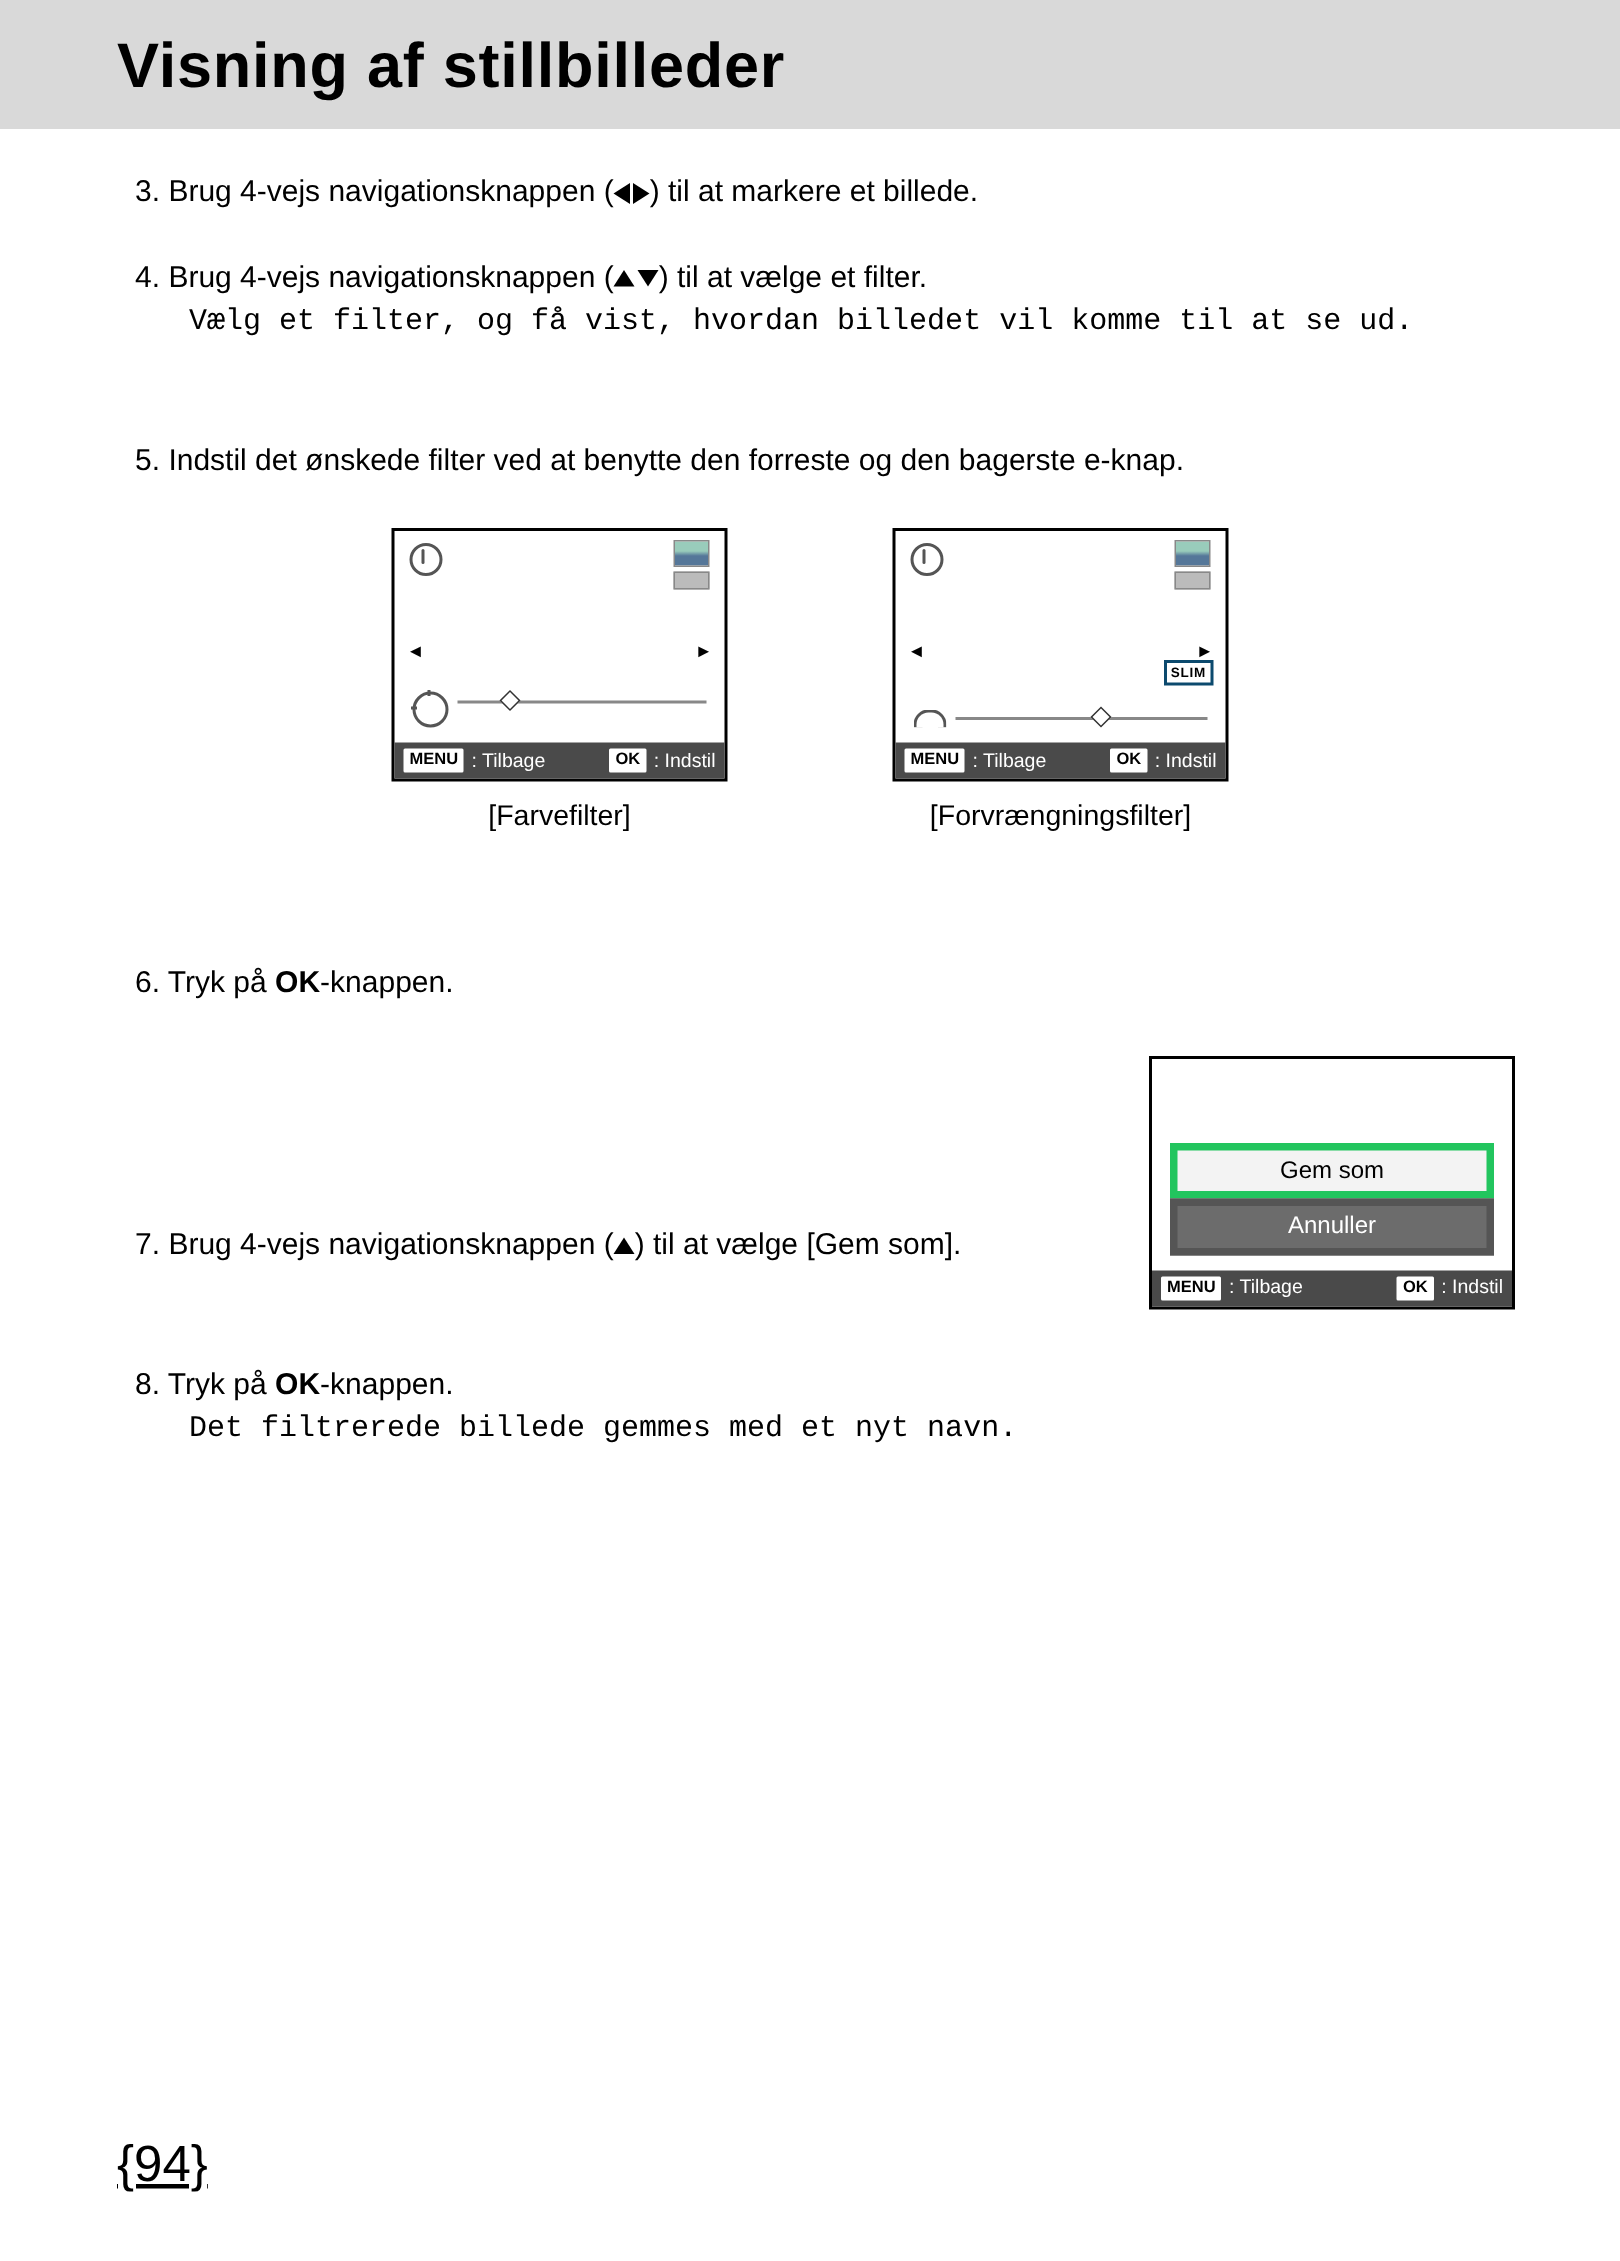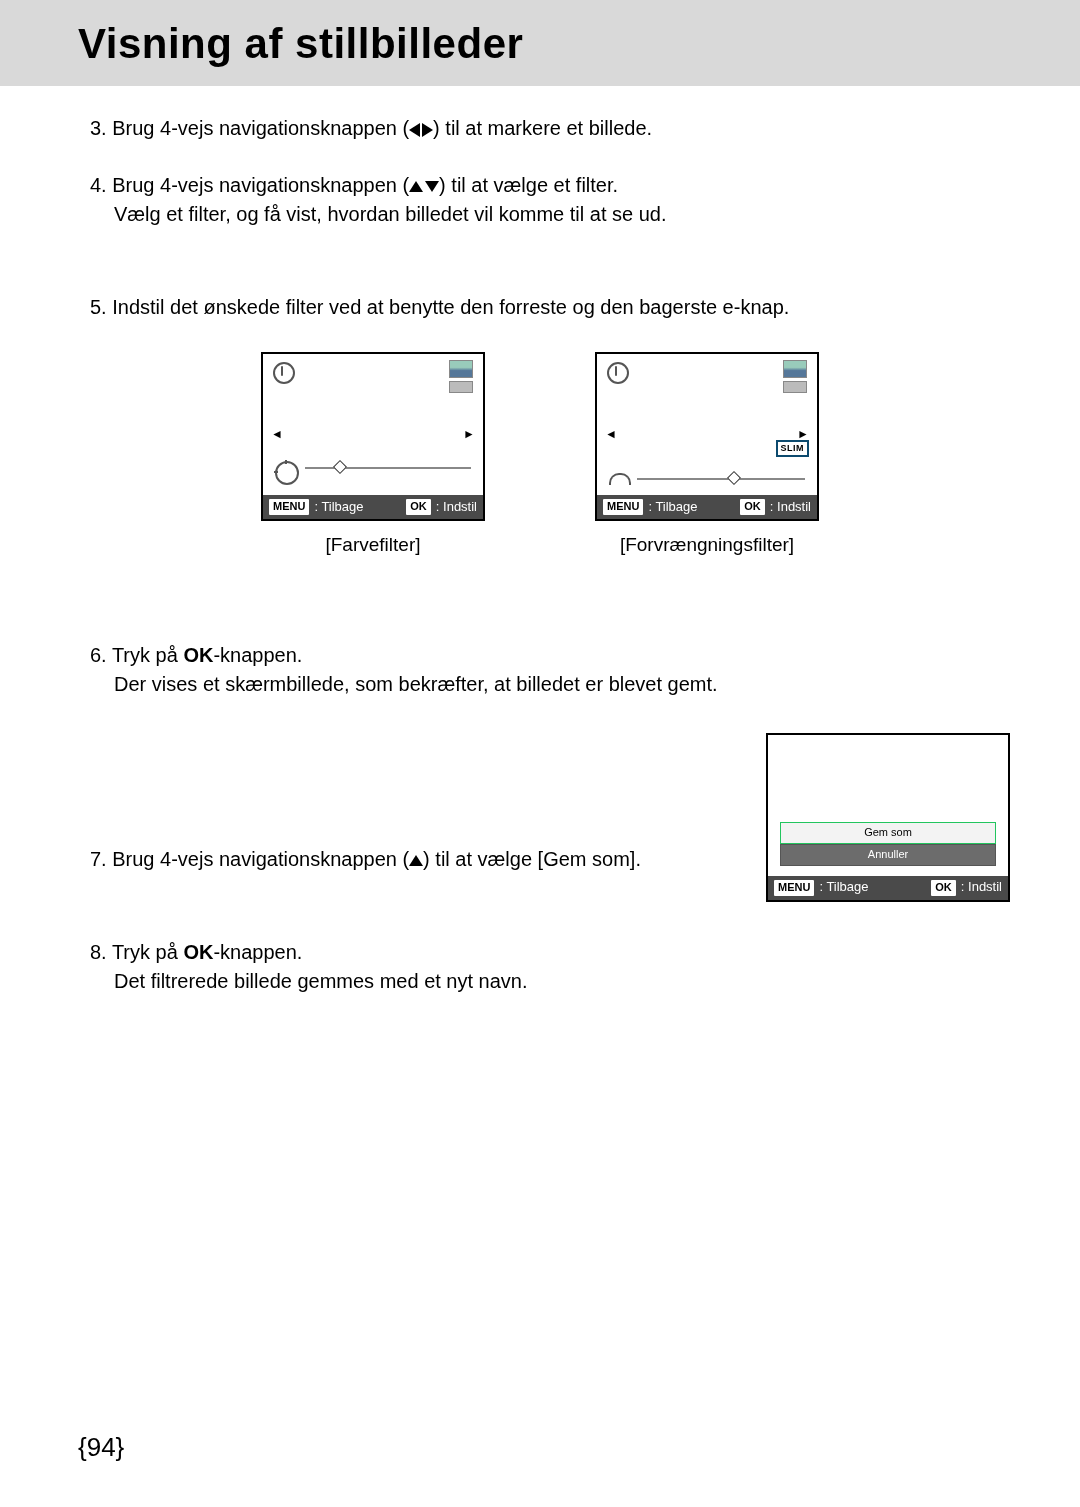--- a/index.html
+++ b/index.html
@@ -22,21 +22,21 @@
     letter-spacing: .5px;
   }
   .content {
     padding: 0 90px;
     font-size: 20px;
     line-height: 1.45;
   }
   .step { margin-bottom: 28px; }
   .step .num { display:inline; }
   .step .txt { display:inline; }
-  .sub { margin-left: 24px; display:block; }
+  .sub { margin-left: 36px; display:block;font-family:Liberation Mono, monospace; }
   .spacer { height: 36px; }
 
   .screens {
     display: flex;
     justify-content: center;
     gap: 110px;
     margin: 30px 0 10px;
   }
   .screen-col { text-align:center; }
   .screen {
@@ -70,25 +70,25 @@
 
   .status-bar { position:absolute; left:0; right:0; bottom:0; height:24px; background:#4a4a4a; color:#fff; display:flex; align-items:center; font-size:13px; padding:0 6px; gap:5px; }
   .pill { background:#fff; color:#000; font-weight:bold; padding:0 4px; border-radius:1px; font-size:11px; }
 
   
   .save-block { display:flex; justify-content:flex-end; margin-top:6px; }
   .save-screen {
     width: 240px; height:165px; border:2px solid #000; position:relative; background:#fff; margin-right: -20px;
   }
   .save-buttons { position:absolute; left:12px; right:12px; bottom:34px; }
-  .sbtn { border:1px solid #22c55e; text-align:center; font-size:11px; padding:2px 0; background:#f3f3f3; }
+  .sbtn { border:5px solid #22c55e; text-align:center; font-size:16px; padding:2px 0; background:#f3f3f3; }
   .sbtn.sel { background:#6c6c6c; color:#ffffff; border-color:#555; }
   .save-screen .status-bar { font-size:13px; }
   .page-wrap { position:relative; height:1507px; width:1080px; }
-  .footer { position:absolute; bottom:44px; left:78px; font-size:26px; font-weight:normal; }
+  .footer { position:absolute; bottom:44px; left:78px; font-size:34px; font-weight:normal;text-decoration:underline; }
 
   .tri { display:inline-block; vertical-align:middle; }
   .tri-l { width:0;height:0;border-top:7px solid transparent;border-bottom:7px solid transparent;border-right:11px solid #000; }
   .tri-r { width:0;height:0;border-top:7px solid transparent;border-bottom:7px solid transparent;border-left:11px solid #000; }
   .tri-u { width:0;height:0;border-left:7px solid transparent;border-right:7px solid transparent;border-bottom:11px solid #000; }
   .tri-d { width:0;height:0;border-left:7px solid transparent;border-right:7px solid transparent;border-top:11px solid #000; }
   .tri-gap { display:inline-block; width:2px; }
 </style>
 </head>
 <body>
@@ -178,21 +178,20 @@
   </div>
 
   <div class="spacer"></div>
   <div class="spacer"></div>
 
   <div class="step">
     <span class="num">6.</span>
     <span class="txt">
       <span>Tryk på </span><b>OK</b><span>-knappen.</span>
     </span>
-    <span class="sub">Der vises et skærmbillede, som bekræfter, at billedet er blevet gemt.</span>
   </div>
 
   <div style="display:flex; align-items:flex-end; gap:20px;">
     <div class="step" style="flex:1;">
       <span class="num">7.</span>
       <span class="txt">
         <span>Brug 4-vejs navigationsknappen (</span><span class="tri tri-u"></span><span>) til at vælge [Gem som].</span>
       </span>
     </div>
     <div class="save-block">

